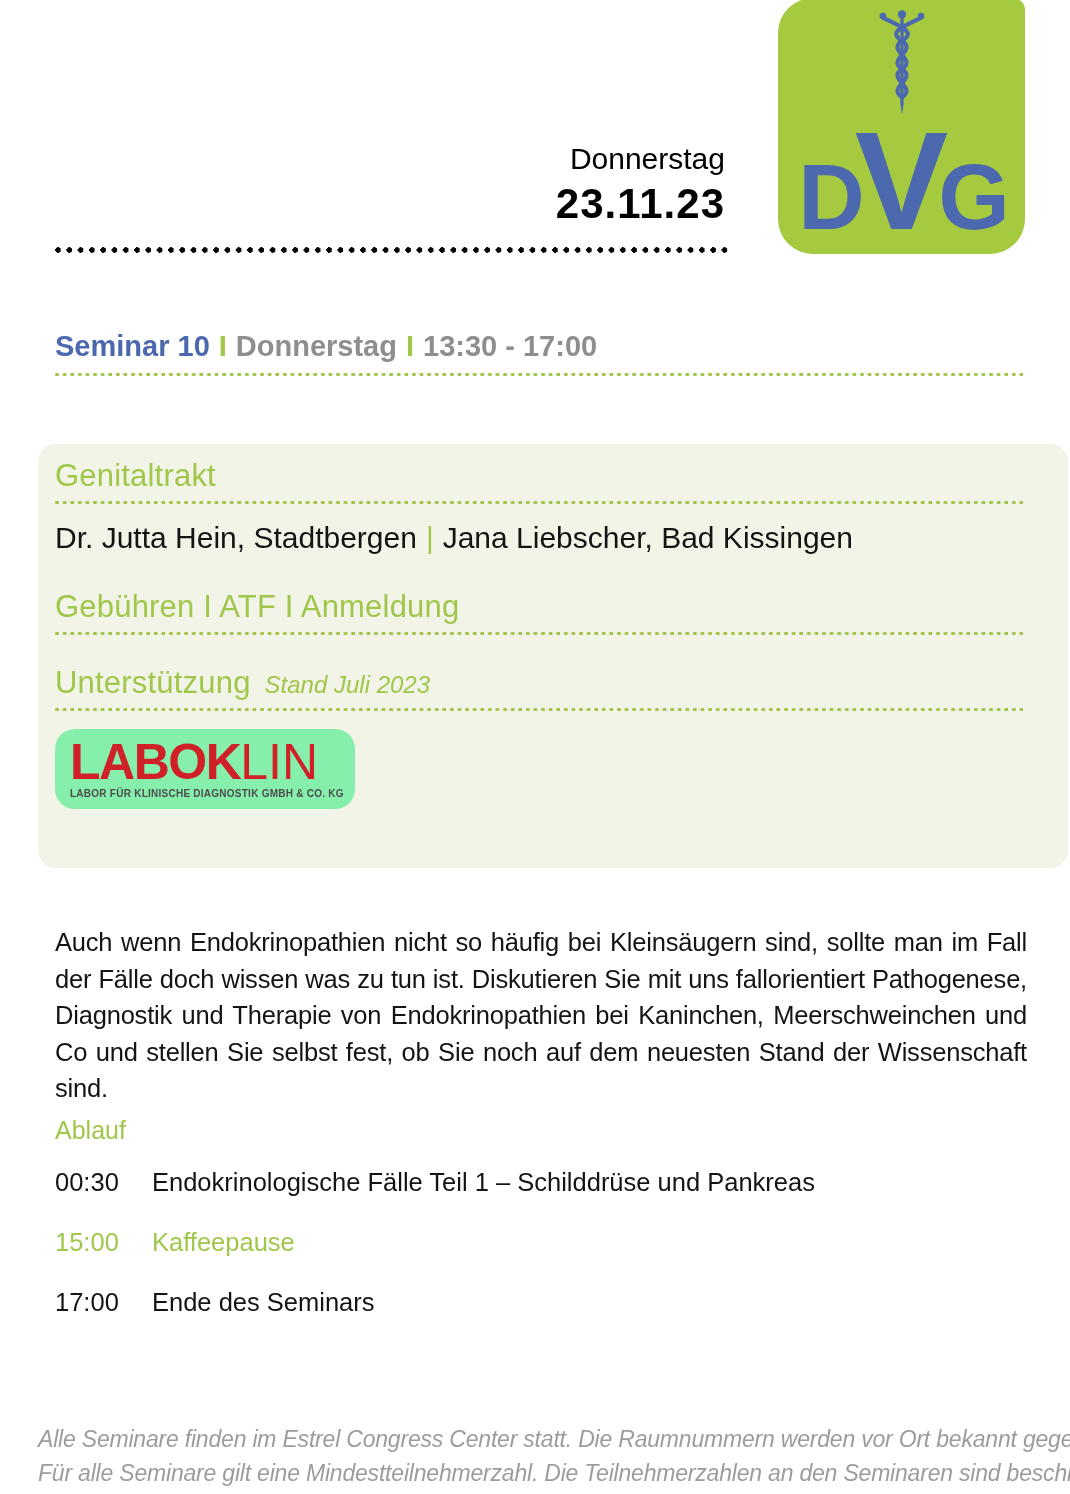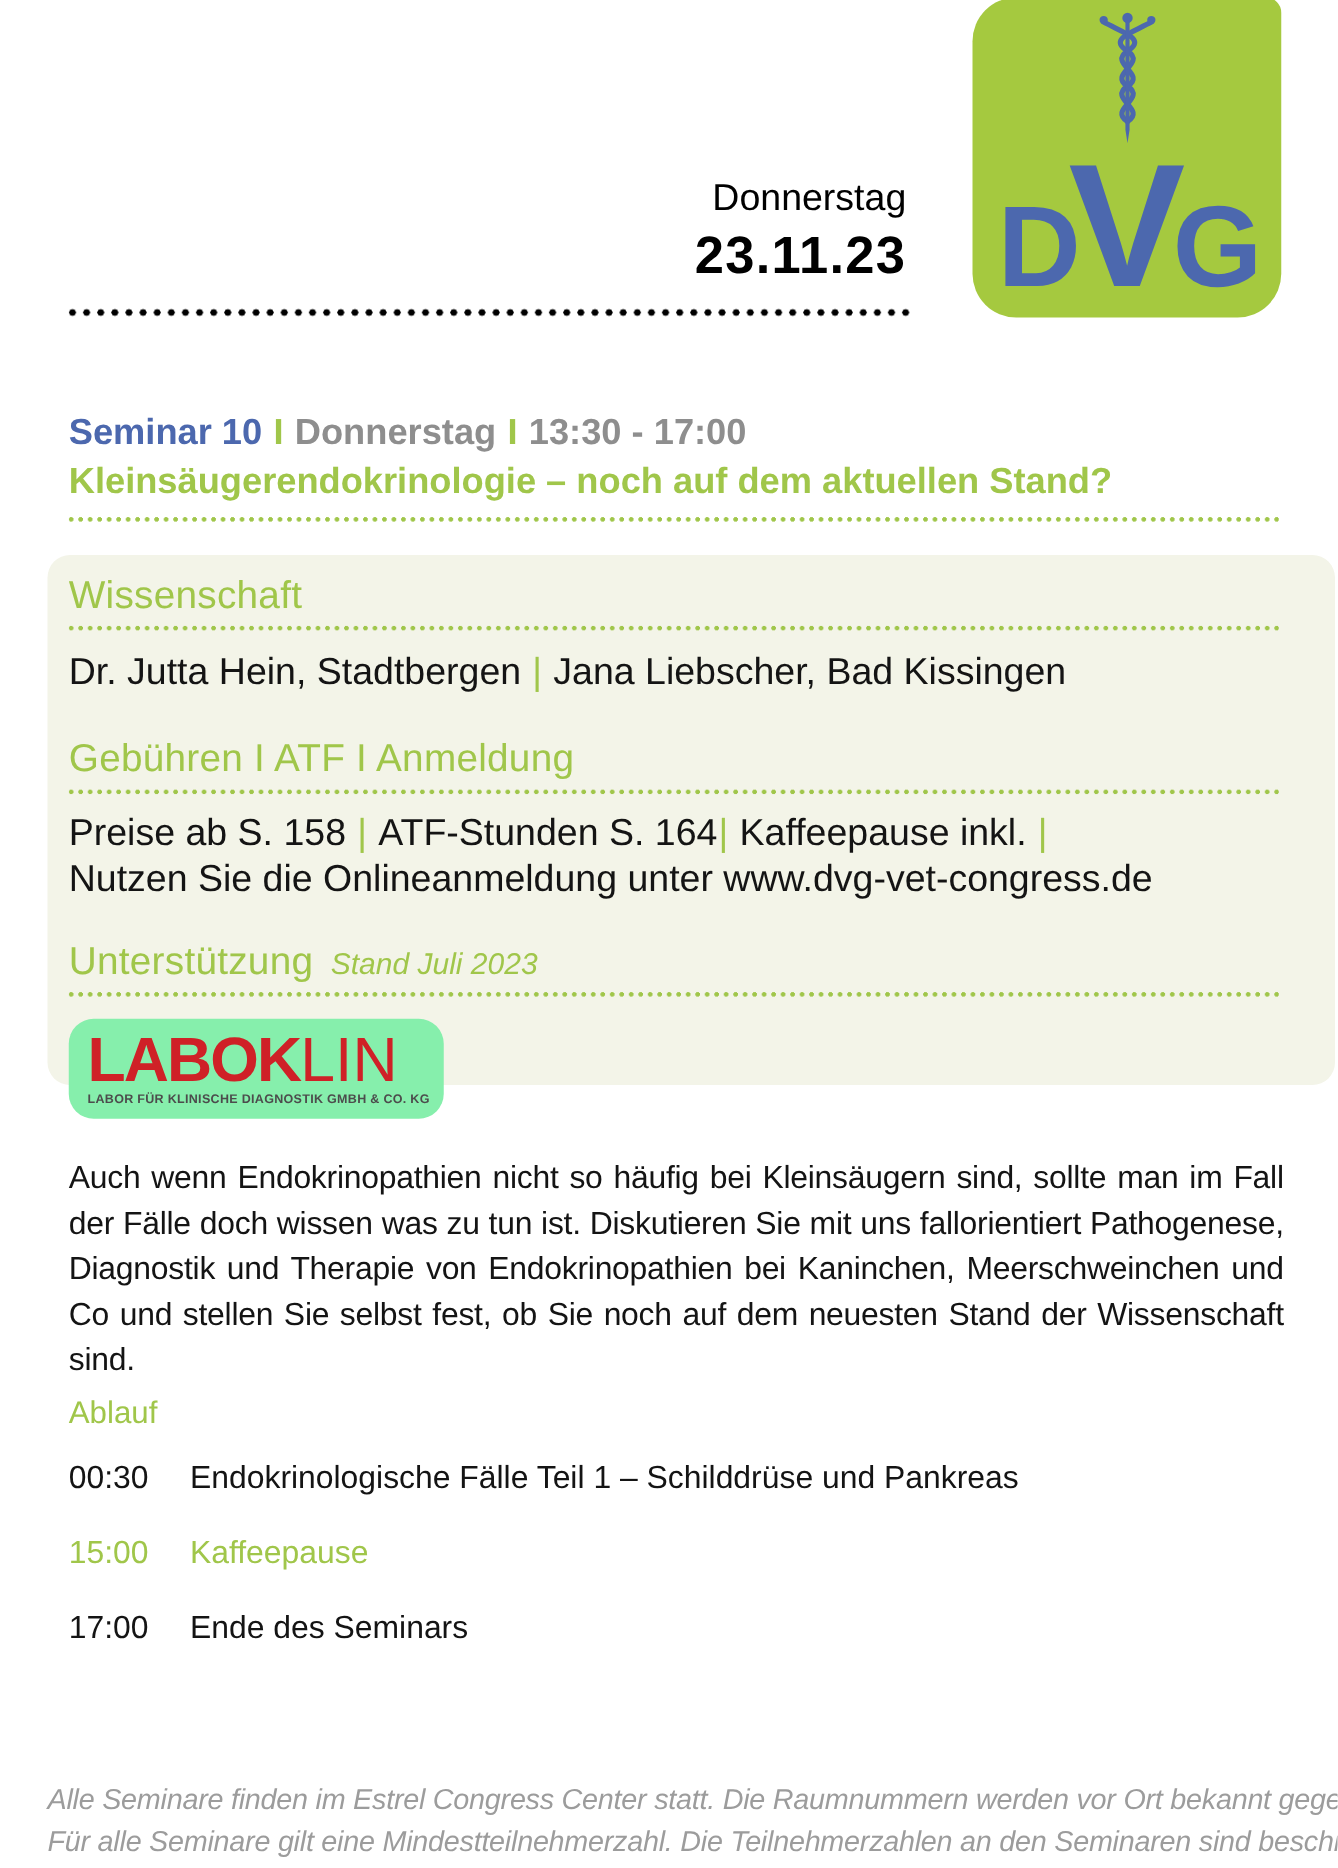--- a/index.html
+++ b/index.html
@@ -124,39 +124,32 @@
 <div class="header-date">
   <div class="header-weekday">Donnerstag</div>
   <div class="header-daydate">23.11.23</div>
 </div>
 <div class="black-dots"></div>
 
 <div class="seminar">
   <div class="seminar-line1">
     <span class="num">Seminar 10</span><span class="sep">I</span><span class="dim">Donnerstag</span><span class="sep">I</span><span class="dim">13:30 - 17:00</span>
   </div>
-  <div class="seminar-title">Kleinsäugerendokrinologie – noch auf dem aktuellen Stand?</div>
   <div class="gdots"></div>
 </div>
 
 <div class="info-box">
-  <div class="box-h">Wissenschaft</div>
+  <div class="box-h">Genitaltrakt</div>
   <div class="gdots"></div>
   <div class="body-line names">
     <span>Dr. Jutta Hein, Stadtbergen</span><span class="sepl">|</span><span>Jana Liebscher, Bad Kissingen</span>
   </div>
 
   <div class="box-h fees-h">Gebühren I ATF I Anmeldung</div>
   <div class="gdots"></div>
-  <div class="fees-lines">
-    <div class="body-line">
-      <span>Preise ab S. 158</span><span class="sepl">|</span><span>ATF-Stunden S. 164</span><span class="sepl tight">|</span><span>Kaffeepause inkl.</span><span class="sepl">|</span>
-    </div>
-    <div class="body-line">Nutzen Sie die Onlineanmeldung unter www.dvg-vet-congress.de</div>
-  </div>
 
   <div class="box-h support-h">
     <span>Unterstützung</span><span class="status">Stand Juli 2023</span>
   </div>
   <div class="gdots"></div>
 
   <div class="laboklin">
     <div class="laboklin-name"><span class="b">LABOK</span><span class="t">LIN</span></div>
     <div class="laboklin-sub">LABOR FÜR KLINISCHE DIAGNOSTIK GMBH &amp; CO. KG</div>
   </div>

